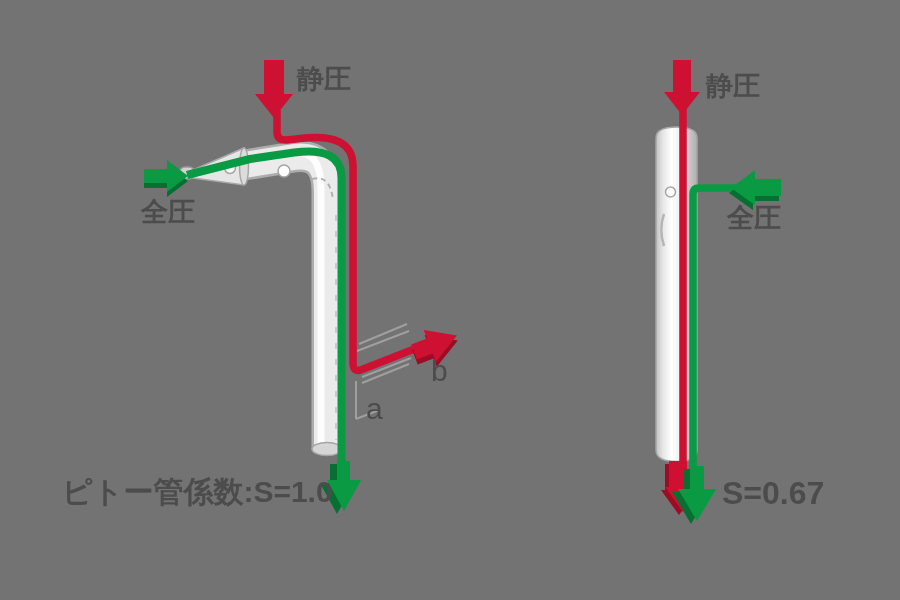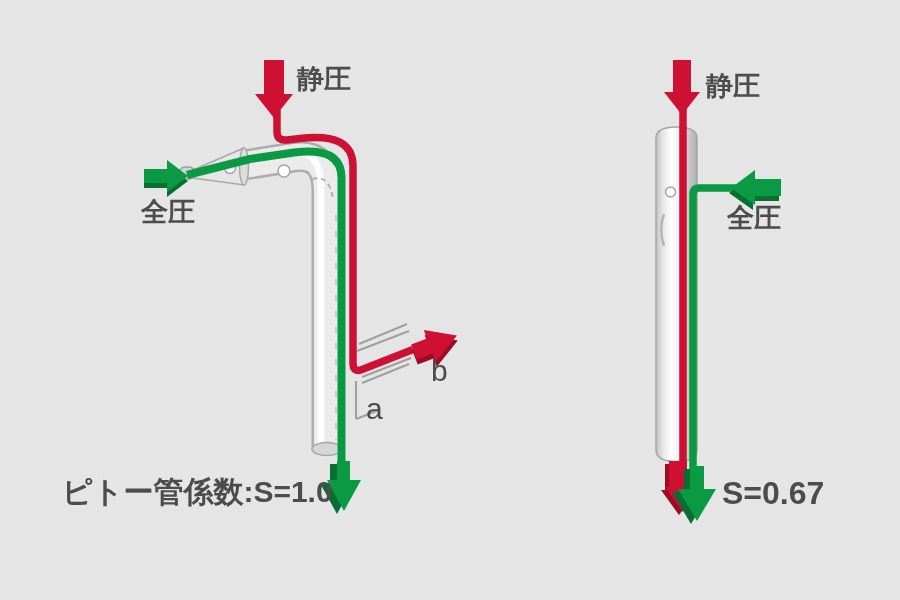--- a/index.html
+++ b/index.html
@@ -1,19 +1,19 @@
 <!DOCTYPE html>
 <html><head>
 <meta charset="utf-8">
 <style>
   html,body{margin:0;padding:0;background:#ffffff;}
   #stage{
     position:relative;
     width:900px;height:600px;
-    background:#e5e5e5;
+    background:#737373;
     overflow:hidden;
     font-family:"Liberation Sans", sans-serif;
   }
   svg{display:block;}
   text{font-family:"Liberation Sans", sans-serif;}
   .cjk-label{font-size:27px;font-weight:600;}
   .coef-label{font-size:30px;font-weight:600;}
   .coef-label-right{font-size:32px;font-weight:600;}
   .point-label{font-size:30px;font-weight:400;}
 </style>

